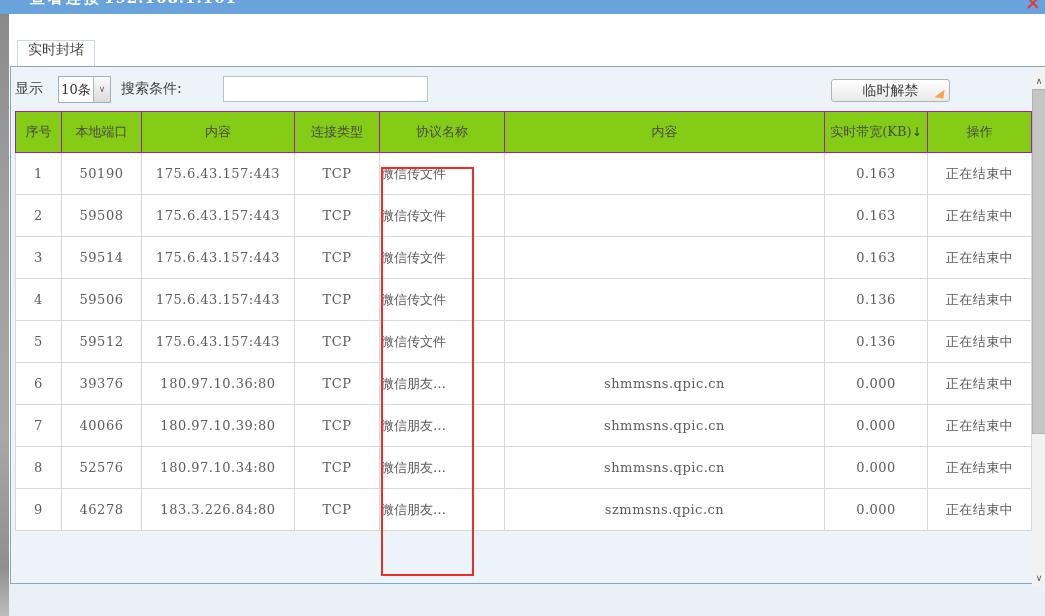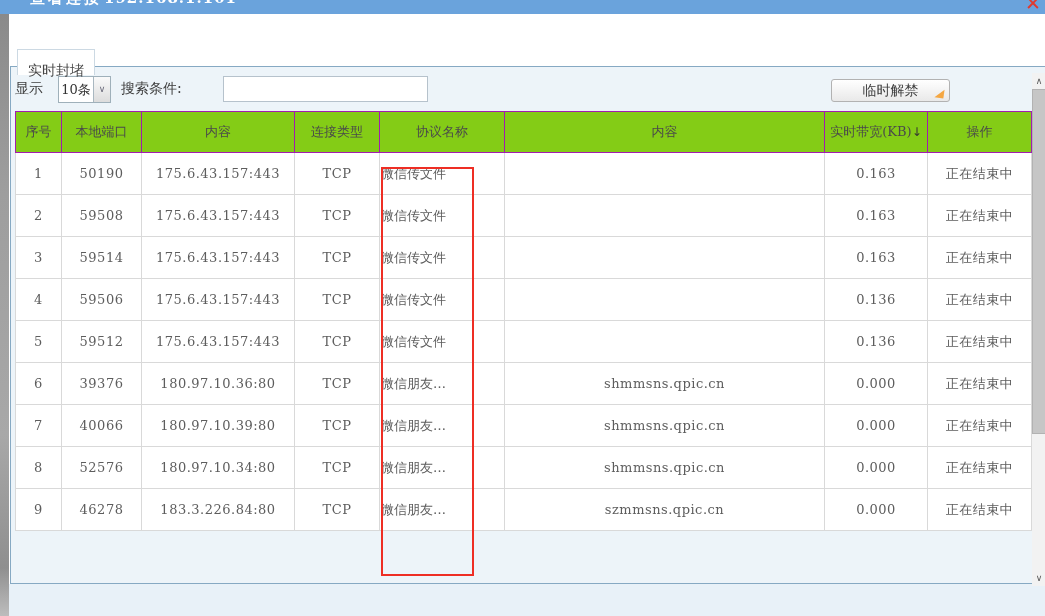--- a/index.html
+++ b/index.html
@@ -49,23 +49,23 @@
     white-space:nowrap;
   }
   .tab.active {
     width:86px; height:31px;
     border:1px solid #b9cad6; border-bottom:none;
     border-top:4px solid #2f99dd;
     font-weight:bold; color:#222;
     padding-top:6px;
   }
   .tab.inactive {
-    width:78px; height:26px; margin-top:13px; margin-left:3px;
+    width:78px; height:26px; margin-top:4px; margin-left:3px;
     border:1px solid #ccd9e3; border-bottom:none;
-    color:#444; padding-top:12px;
+    color:#444; padding-top:0;
   }
 
   
   .panel {
     position:absolute; left:10px; top:66px; width:1041px; height:518px;
     background:#edf4f9; border:1px solid #86a9c3; z-index:2;
   }
 
   
   .lbl { position:absolute; font-size:14px; color:#3d3d3d; white-space:nowrap; }

